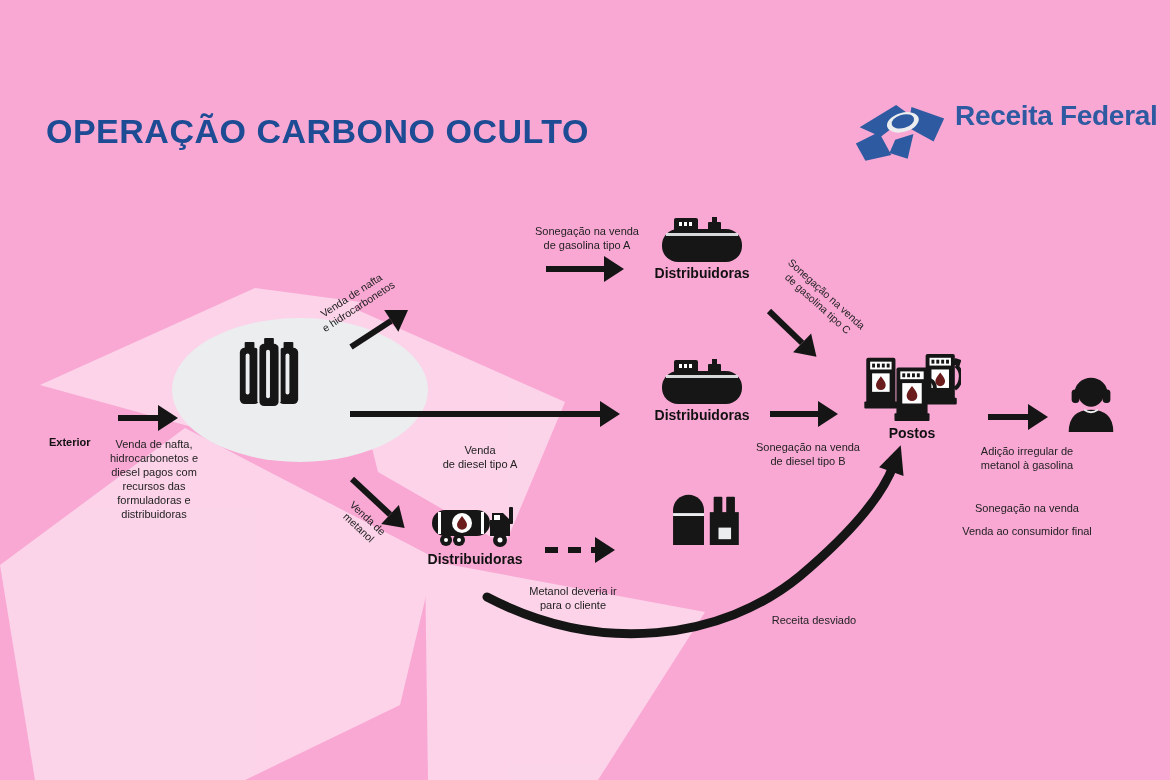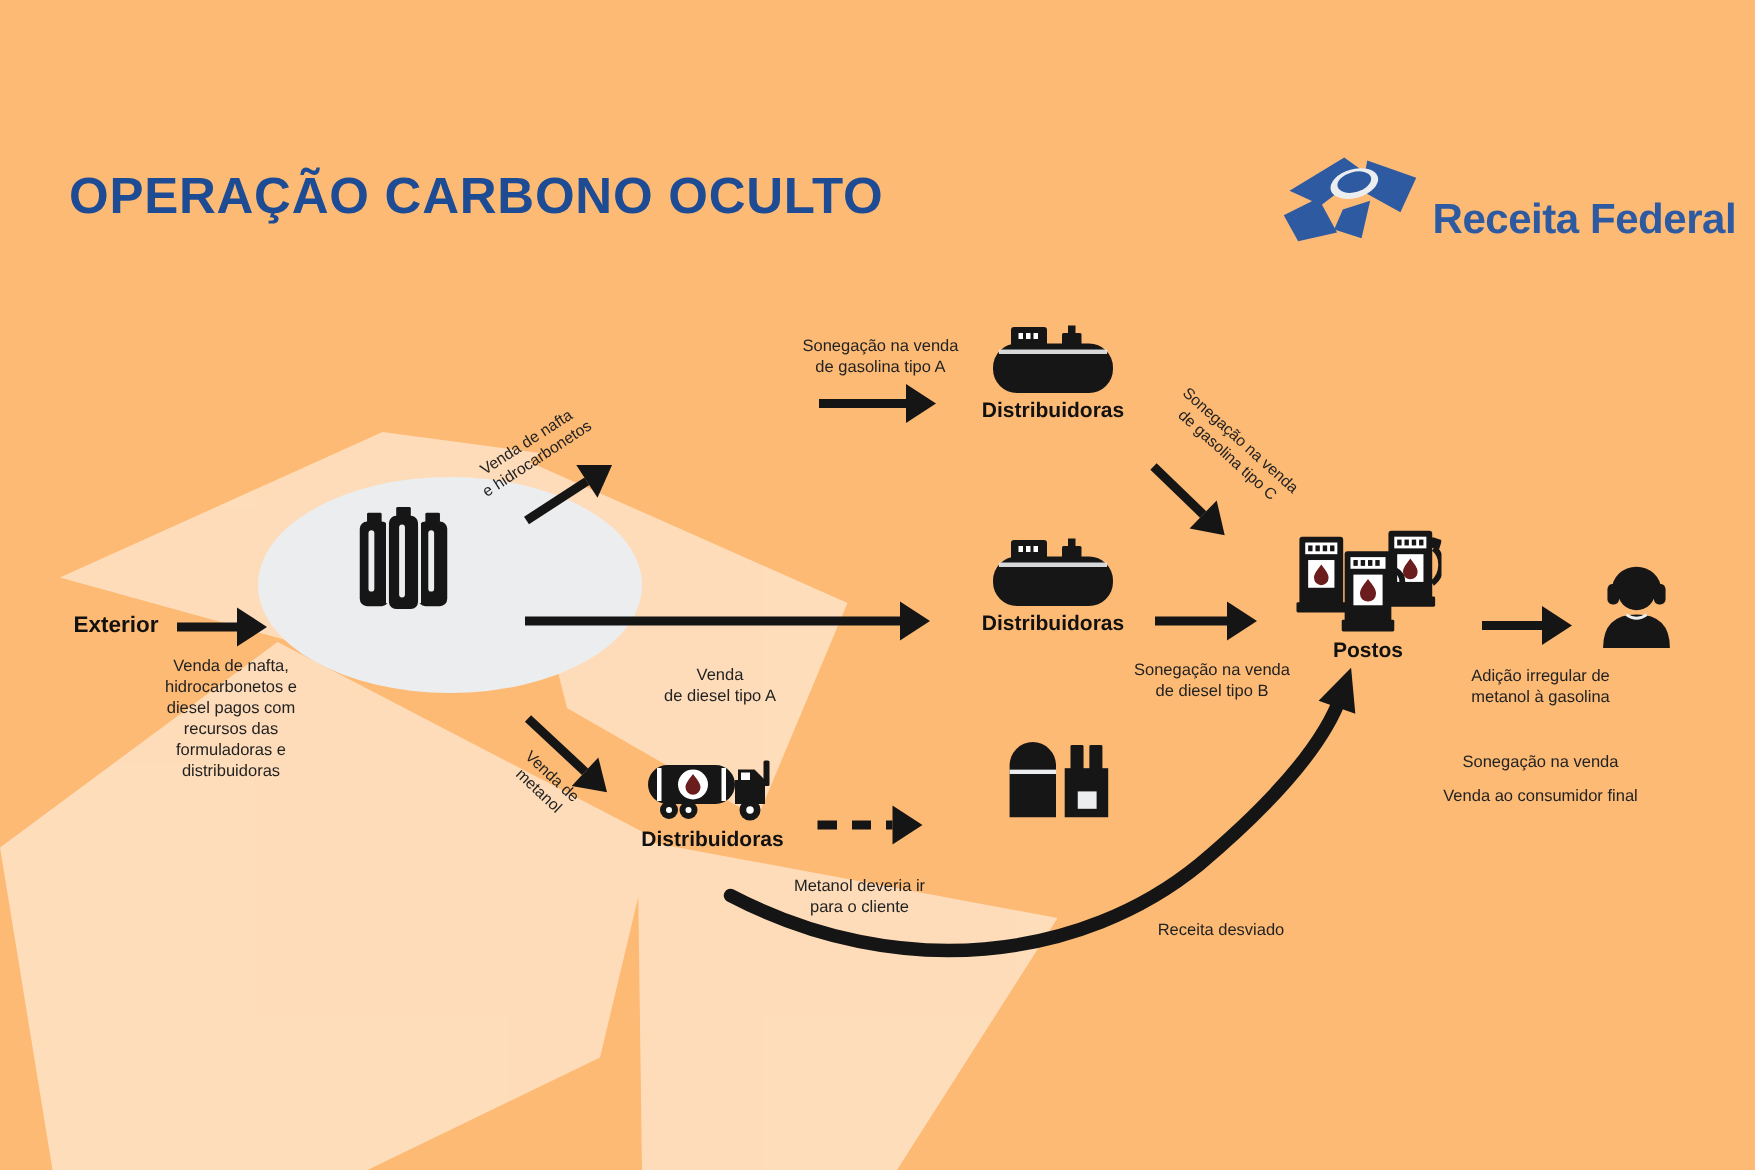--- a/index.html
+++ b/index.html
@@ -1,31 +1,31 @@
 <!DOCTYPE html>
 <html><head>
 <meta charset="utf-8">
 <style>
   * { margin:0; padding:0; box-sizing:border-box; }
   html,body { width:1170px; height:780px; }
   body { font-family:"Liberation Sans", sans-serif; background:#ebedef; overflow:hidden; }
-  .canvas { position:relative; width:1170px; height:780px; background:#fdba74; }
+  .canvas { position:relative; width:1170px; height:780px; background:#f9a8d4; }
 
   .watermark { position:absolute; inset:0; pointer-events:none; }
 
   .title { position:absolute; left:46px; top:112px; font-size:34px; font-weight:800;
            letter-spacing:0.5px; color:#1d4b94; white-space:nowrap; }
 
-  .logo { position:absolute; left:852px; top:100px; display:flex; align-items:flex-end; gap:7px; }
+  .logo { position:absolute; left:852px; top:100px; display:flex; align-items:flex-start; gap:7px; }
   .logo-text { font-size:28px; font-weight:700; color:#2d5aa0; letter-spacing:-0.3px; white-space:nowrap; }
 
   .node { position:absolute; display:flex; flex-direction:column; align-items:center; }
   .node-label { font-size:14px; font-weight:700; color:#111; text-align:center;
                 white-space:pre-line; line-height:1.18; margin-top:3px; }
-  .plain-label { position:absolute; font-size:15px; font-weight:700; color:#111; }
+  .plain-label { position:absolute; font-size:11px; font-weight:700; color:#111;margin-top:28px; }
 
   .note { position:absolute; font-size:11px; color:#222; text-align:center;
           white-space:pre-line; line-height:1.28; }
   .rnote { position:absolute; font-size:10.5px; color:#222; text-align:center;
            white-space:pre-line; line-height:1.25; }
 
   .arrow { position:absolute; height:6px; background:#151515; transform-origin:left center; }
   .arrow::after { content:""; position:absolute; left:100%; top:50%; transform:translateY(-50%);
                   width:0; height:0; border-left:20px solid #151515;
                   border-top:13px solid transparent; border-bottom:13px solid transparent; }

